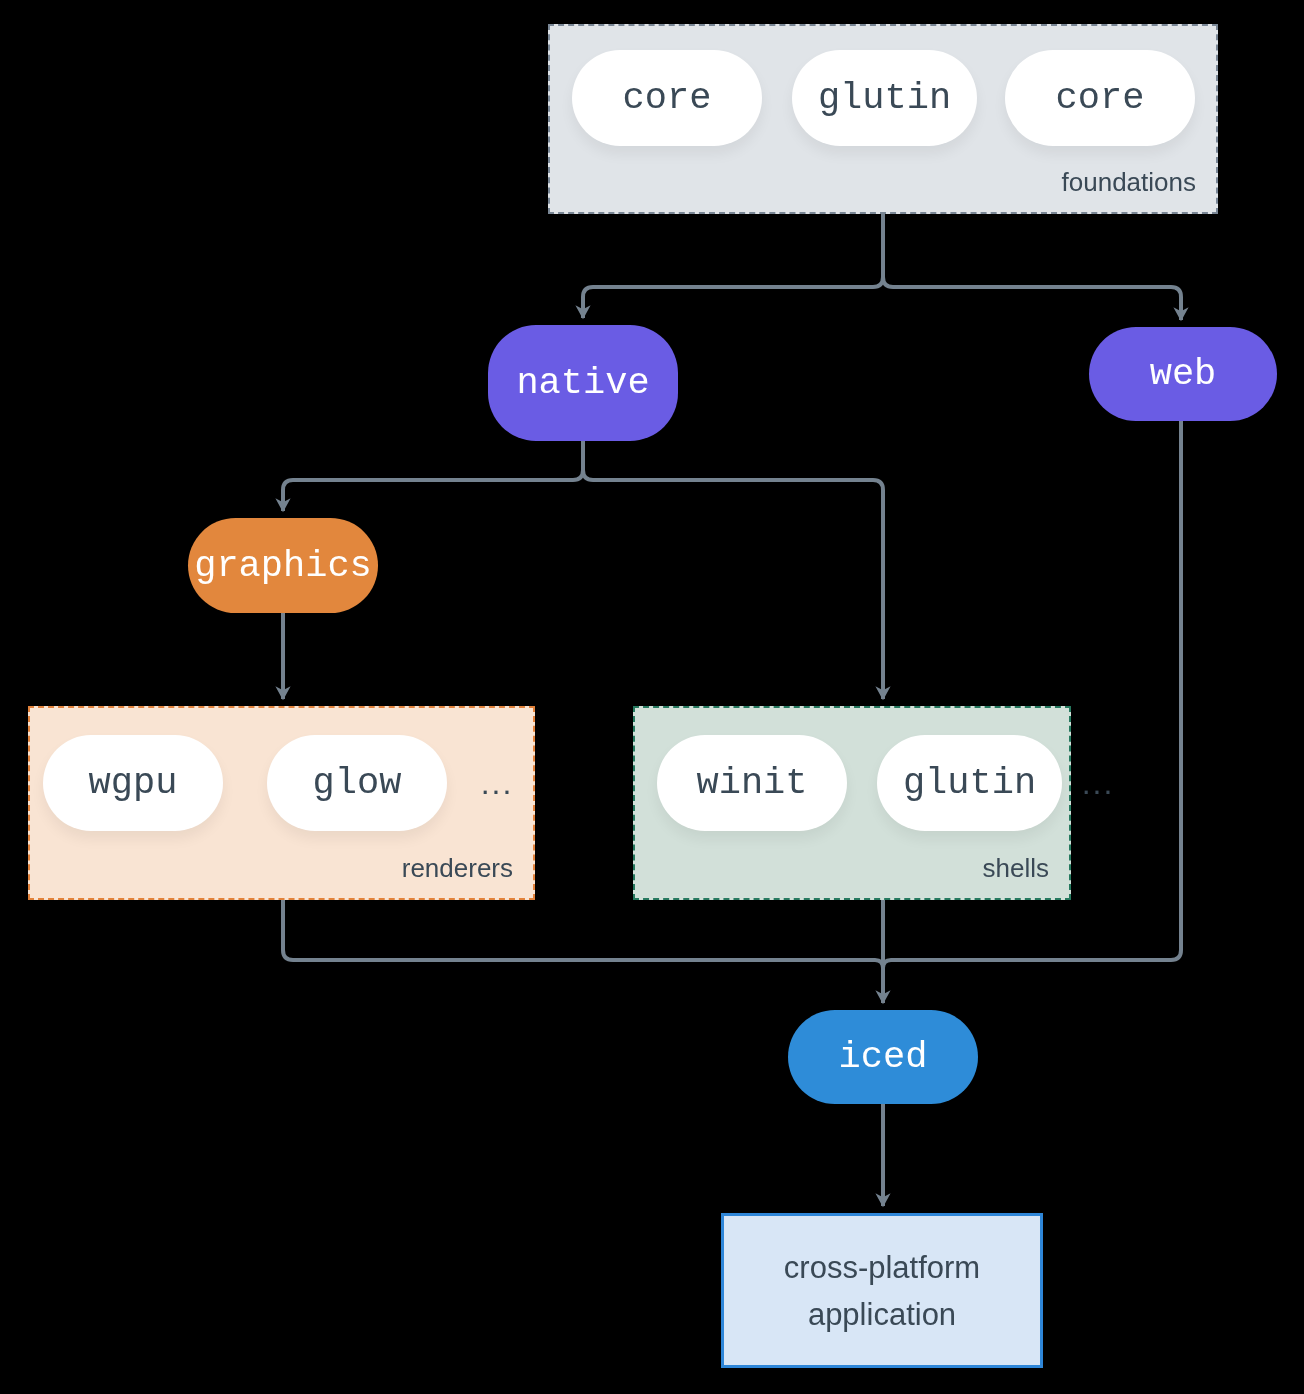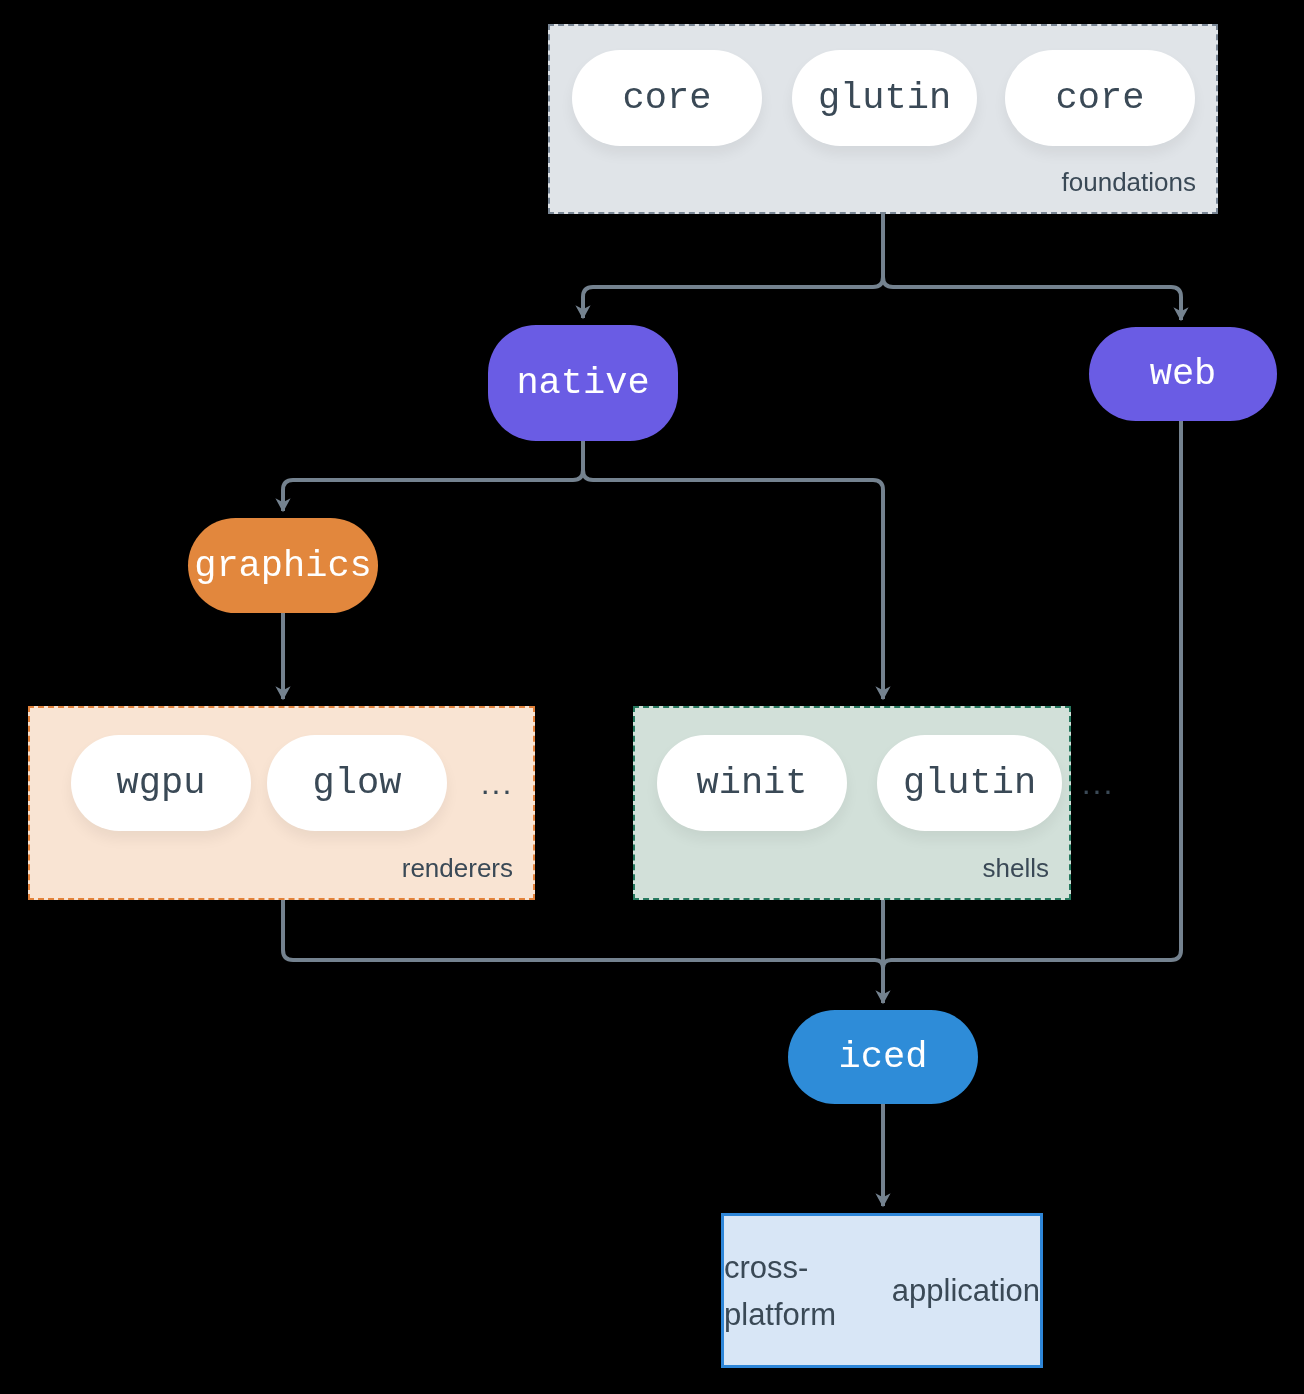--- a/index.html
+++ b/index.html
@@ -47,21 +47,21 @@
     box-shadow: 0 8px 14px rgba(0,0,0,0.06);
   }
   .pill.node { color: #fff; }
 
   
   #pill-core    { left: 22px;  top: 24px; width: 190px; }
   #pill-futures { left: 242px; top: 24px; width: 185px; }
   #pill-style   { left: 455px; top: 24px; width: 190px; }
 
   
-  #pill-wgpu { left: 41px;  top: 27px; width: 180px; text-align: center; }
+  #pill-wgpu { left: 13px;  top: 27px; width: 180px; text-align: center; }
   #pill-glow { left: 237px; top: 27px; width: 180px; }
   
   #pill-winit  { left: 22px;  top: 27px; width: 190px; }
   #pill-glutin { left: 242px; top: 27px; width: 185px; }
 
   .ellipsis {
     position: absolute; top: 27px; height: 96px; width: 70px;
     display: flex; align-items: center; justify-content: center;
     font-size: 32px; color: var(--ink); letter-spacing: 2px;
   }
@@ -73,21 +73,21 @@
   #node-web      { left: 1089px; top: 327px;  width: 188px; height: 94px; background: var(--purple); }
   #node-graphics { left: 188px;  top: 518px;  width: 190px; height: 95px; background: var(--orange); }
   #node-iced     { left: 788px;  top: 1010px; width: 190px; height: 94px; background: var(--blue); }
 
   #app-box {
     position: absolute; z-index: 3;
     left: 721px; top: 1213px; width: 322px; height: 155px;
     background: var(--app-fill);
     border: 3px solid var(--app-border);
     box-sizing: border-box;
-    display: flex; flex-direction: row;
+    display: flex; flex-direction: column;
     align-items: center; justify-content: center;
     color: var(--ink); font-size: 31px; line-height: 47px;
   }
 </style>
 </head>
 <body>
 
 <div id="stage">
 
   <svg id="edges" width="1304" height="1394" viewBox="0 0 1304 1394">

